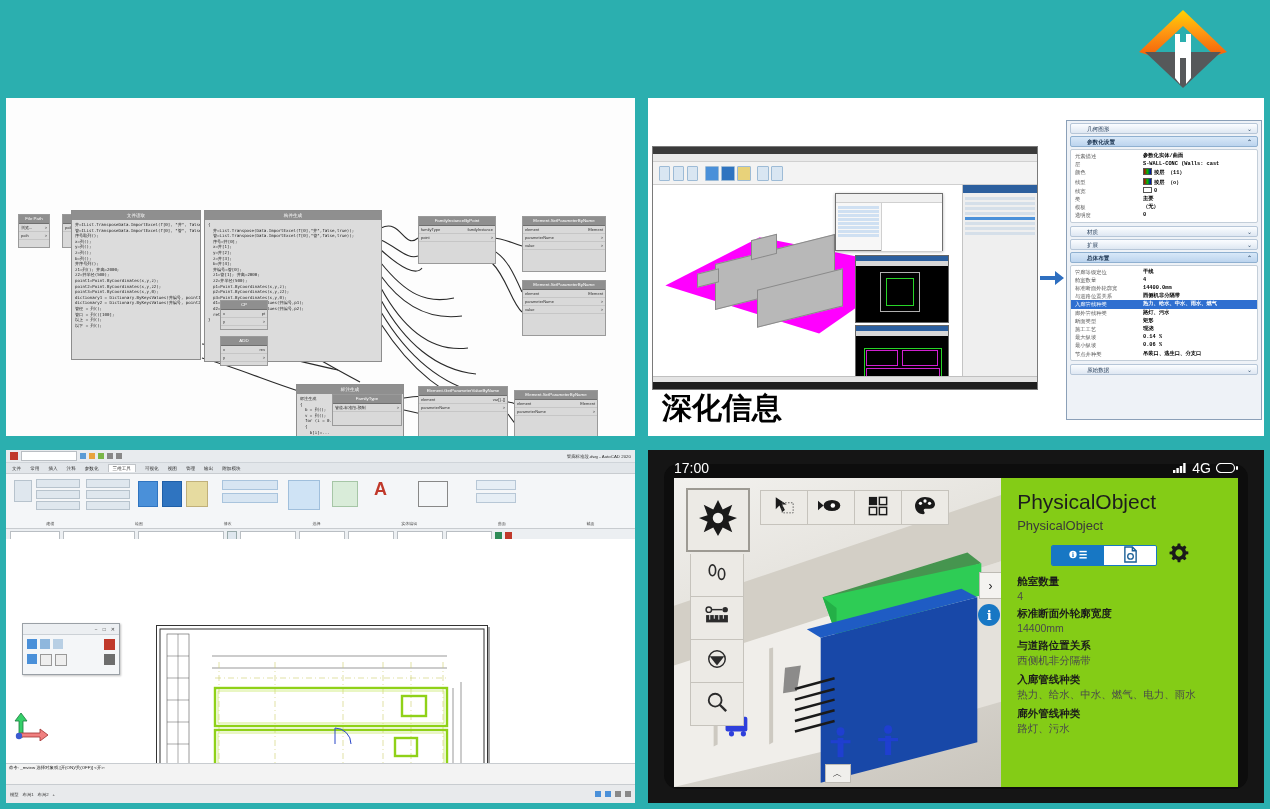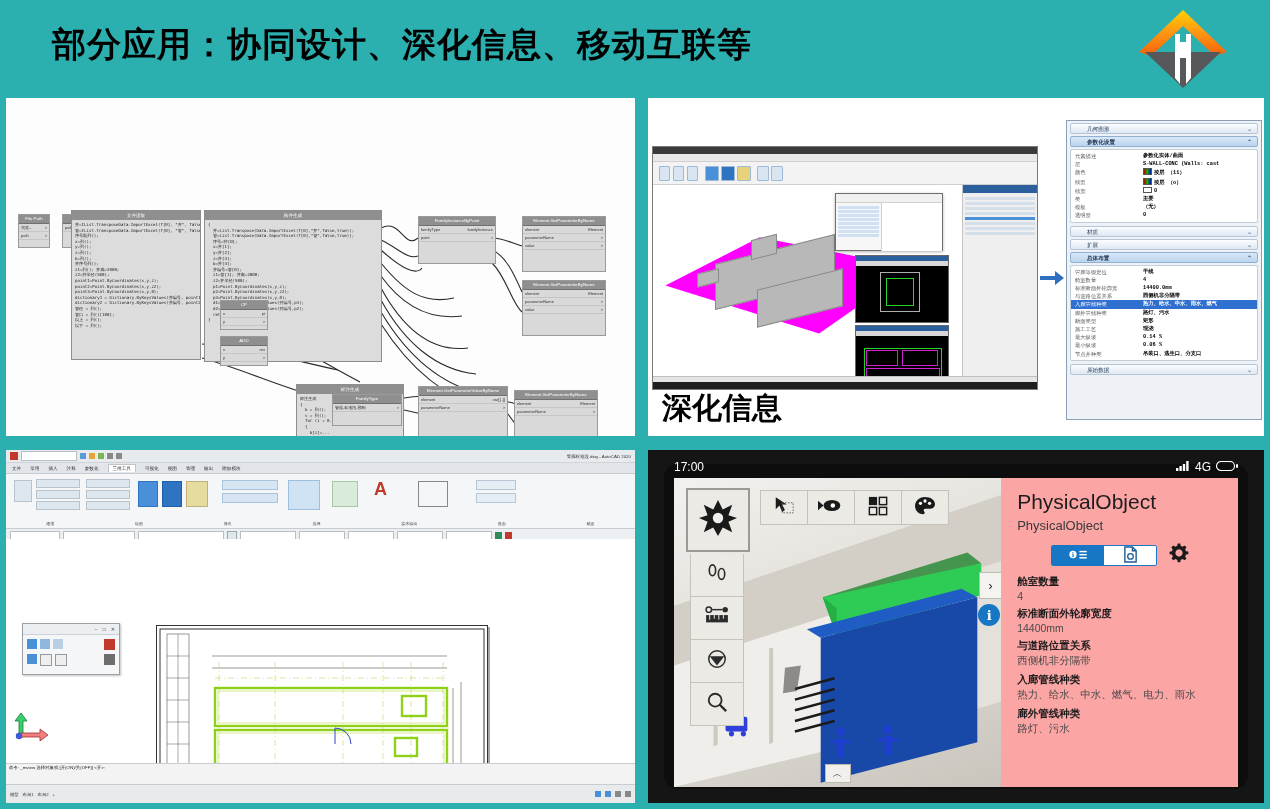--- a/index.html
+++ b/index.html
@@ -115,24 +115,24 @@
   .acad-status{position:absolute;left:0;right:0;bottom:0;height:18px;background:#e8eaec;border-top:1px solid #c8ccd0;font-size:4.3px;color:#333;display:flex;align-items:center;gap:4px;padding:0 4px;}
   .sheet{position:absolute;left:150px;top:86px;width:330px;height:224px;background:#fff;border:1px solid #333;box-shadow:2px 2px 0 rgba(0,0,0,.35);}
   .mini-pal{position:absolute;left:16px;top:84px;width:96px;height:50px;background:#f4f6f8;border:1px solid #9aa0a6;box-shadow:1px 1px 2px rgba(0,0,0,.25);}
   .mini-pal .mh{height:10px;background:#eceff2;border-bottom:1px solid #ccd1d6;display:flex;justify-content:flex-end;align-items:center;gap:5px;padding-right:4px;font-size:5px;color:#444;}
   .ucs{position:absolute;left:4px;bottom:22px;width:44px;height:30px;}
   
   
   
   .tabshell{position:absolute;inset:0;background:#151515;}
   .tabbody{position:absolute;left:16px;top:14px;right:16px;bottom:14px;background:#0d0d0d;border-radius:14px;}
-  .tabstat{position:absolute;left:26px;right:26px;top:10px;height:16px;color:#fff;font-size:12px;display:flex;align-items:flex-start;justify-content:space-between;}
+  .tabstat{position:absolute;left:26px;right:26px;top:10px;height:16px;color:#fff;font-size:14px;display:flex;align-items:flex-end;justify-content:space-between;}
   .screen{position:absolute;left:26px;right:26px;top:28px;bottom:16px;background:#e9e7e2;overflow:hidden;}
   .render{position:absolute;left:0;top:0;width:58%;height:100%;background:linear-gradient(160deg,#f2f1ee 0%,#dedbd4 55%,#c9c5bd 100%);overflow:hidden;}
-  .infopanel{position:absolute;right:0;top:0;width:42%;height:100%;background:#fca5a5;padding:12px 14px 0 16px;box-sizing:border-box;}
+  .infopanel{position:absolute;right:0;top:0;width:42%;height:100%;background:#84cc16;padding:12px 14px 0 16px;box-sizing:border-box;}
   .po-title{font-size:21px;color:#1d1d1d;line-height:1.15;}
   .po-sub{font-size:13px;color:#3a3a3a;margin-top:4px;}
   .segwrap{display:flex;align-items:center;gap:12px;margin:10px 0 8px 34px;}
   .seg{display:flex;border:1px solid #1777c4;border-radius:2px;overflow:hidden;}
   .seg div{width:52px;height:19px;display:flex;align-items:center;justify-content:center;font-size:10px;}
   .seg .on{background:#1777c4;color:#fff;}
   .seg .off{background:#fff;color:#1a5f96;}
   .kv-k{font-size:10.5px;color:#1b1b1b;font-weight:bold;margin-top:5px;}
   .kv-v{font-size:10.5px;color:#4a4a4a;margin-top:1px;}
   .tbtn{
@@ -146,21 +146,20 @@
   .toprow .tb{width:46px;height:33px;background:#eceae5;border:1px solid #c6c3bc;border-left:none;display:flex;align-items:center;justify-content:center;}
   .toprow .tb:first-child{border-left:1px solid #c6c3bc;}
   .chev-btn{position:absolute;width:21px;height:25px;background:#f4f3f0;border:1px solid #bdbab3;display:flex;align-items:center;justify-content:center;font-size:12px;color:#222;}
   .ibadge{position:absolute;width:22px;height:22px;border-radius:50%;background:#1777c4;color:#fff;font-size:13px;font-weight:bold;display:flex;align-items:center;justify-content:center;font-family:"DejaVu Serif",serif;}
   .up-btn{position:absolute;left:50%;bottom:4px;transform:translateX(-50%);width:24px;height:17px;background:#f0efec;border:1px solid #bdbab3;display:flex;align-items:center;justify-content:center;font-size:10px;}
 </style>
 </head>
 <body>
 
 <div class="header">
-  <div class="header-title">部分应用：协同设计、深化信息、移动互联等</div>
   <div class="logo">
     <svg viewBox="0 0 92 82" width="92" height="82">
       <defs>
         <linearGradient id="lgOrange" x1="0" y1="0" x2="0" y2="1">
           <stop offset="0" stop-color="#FFD200"></stop>
           <stop offset="0.45" stop-color="#FF9B12"></stop>
           <stop offset="1" stop-color="#F4610B"></stop>
         </linearGradient>
       </defs>
       <polygon points="46,2 90,44 78,48 46,18 14,48 2,44" fill="url(#lgOrange)"></polygon>

